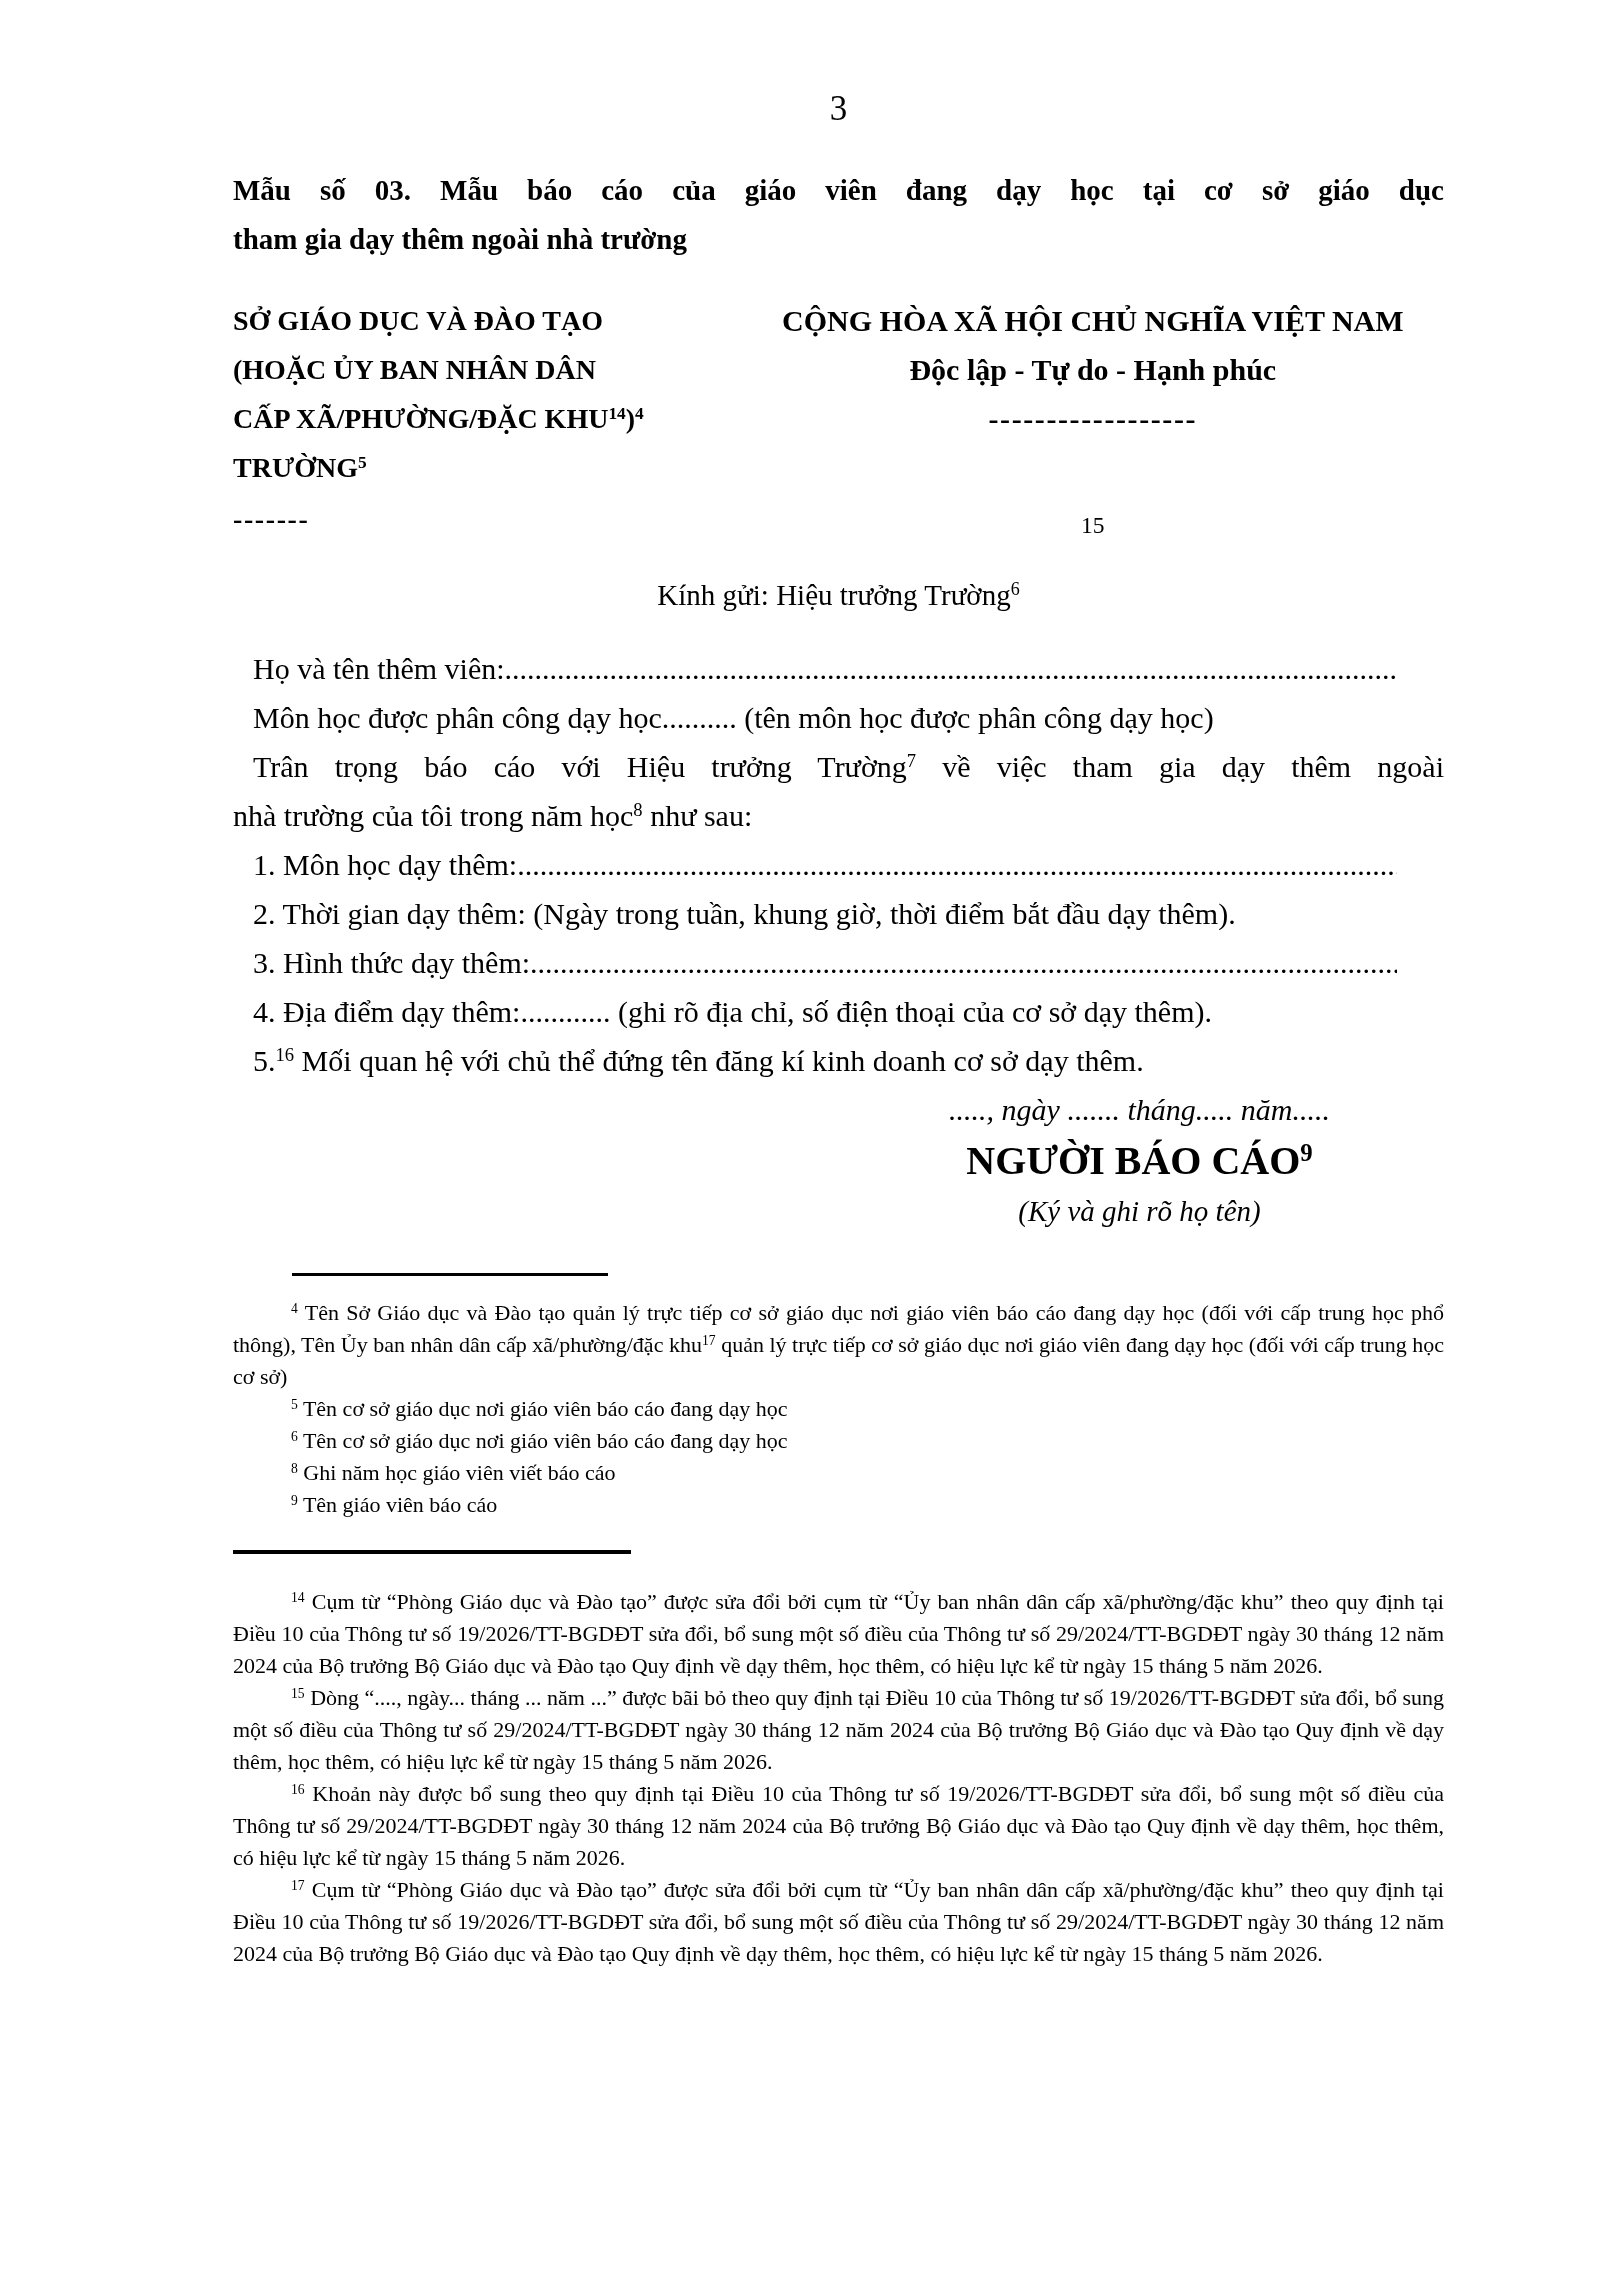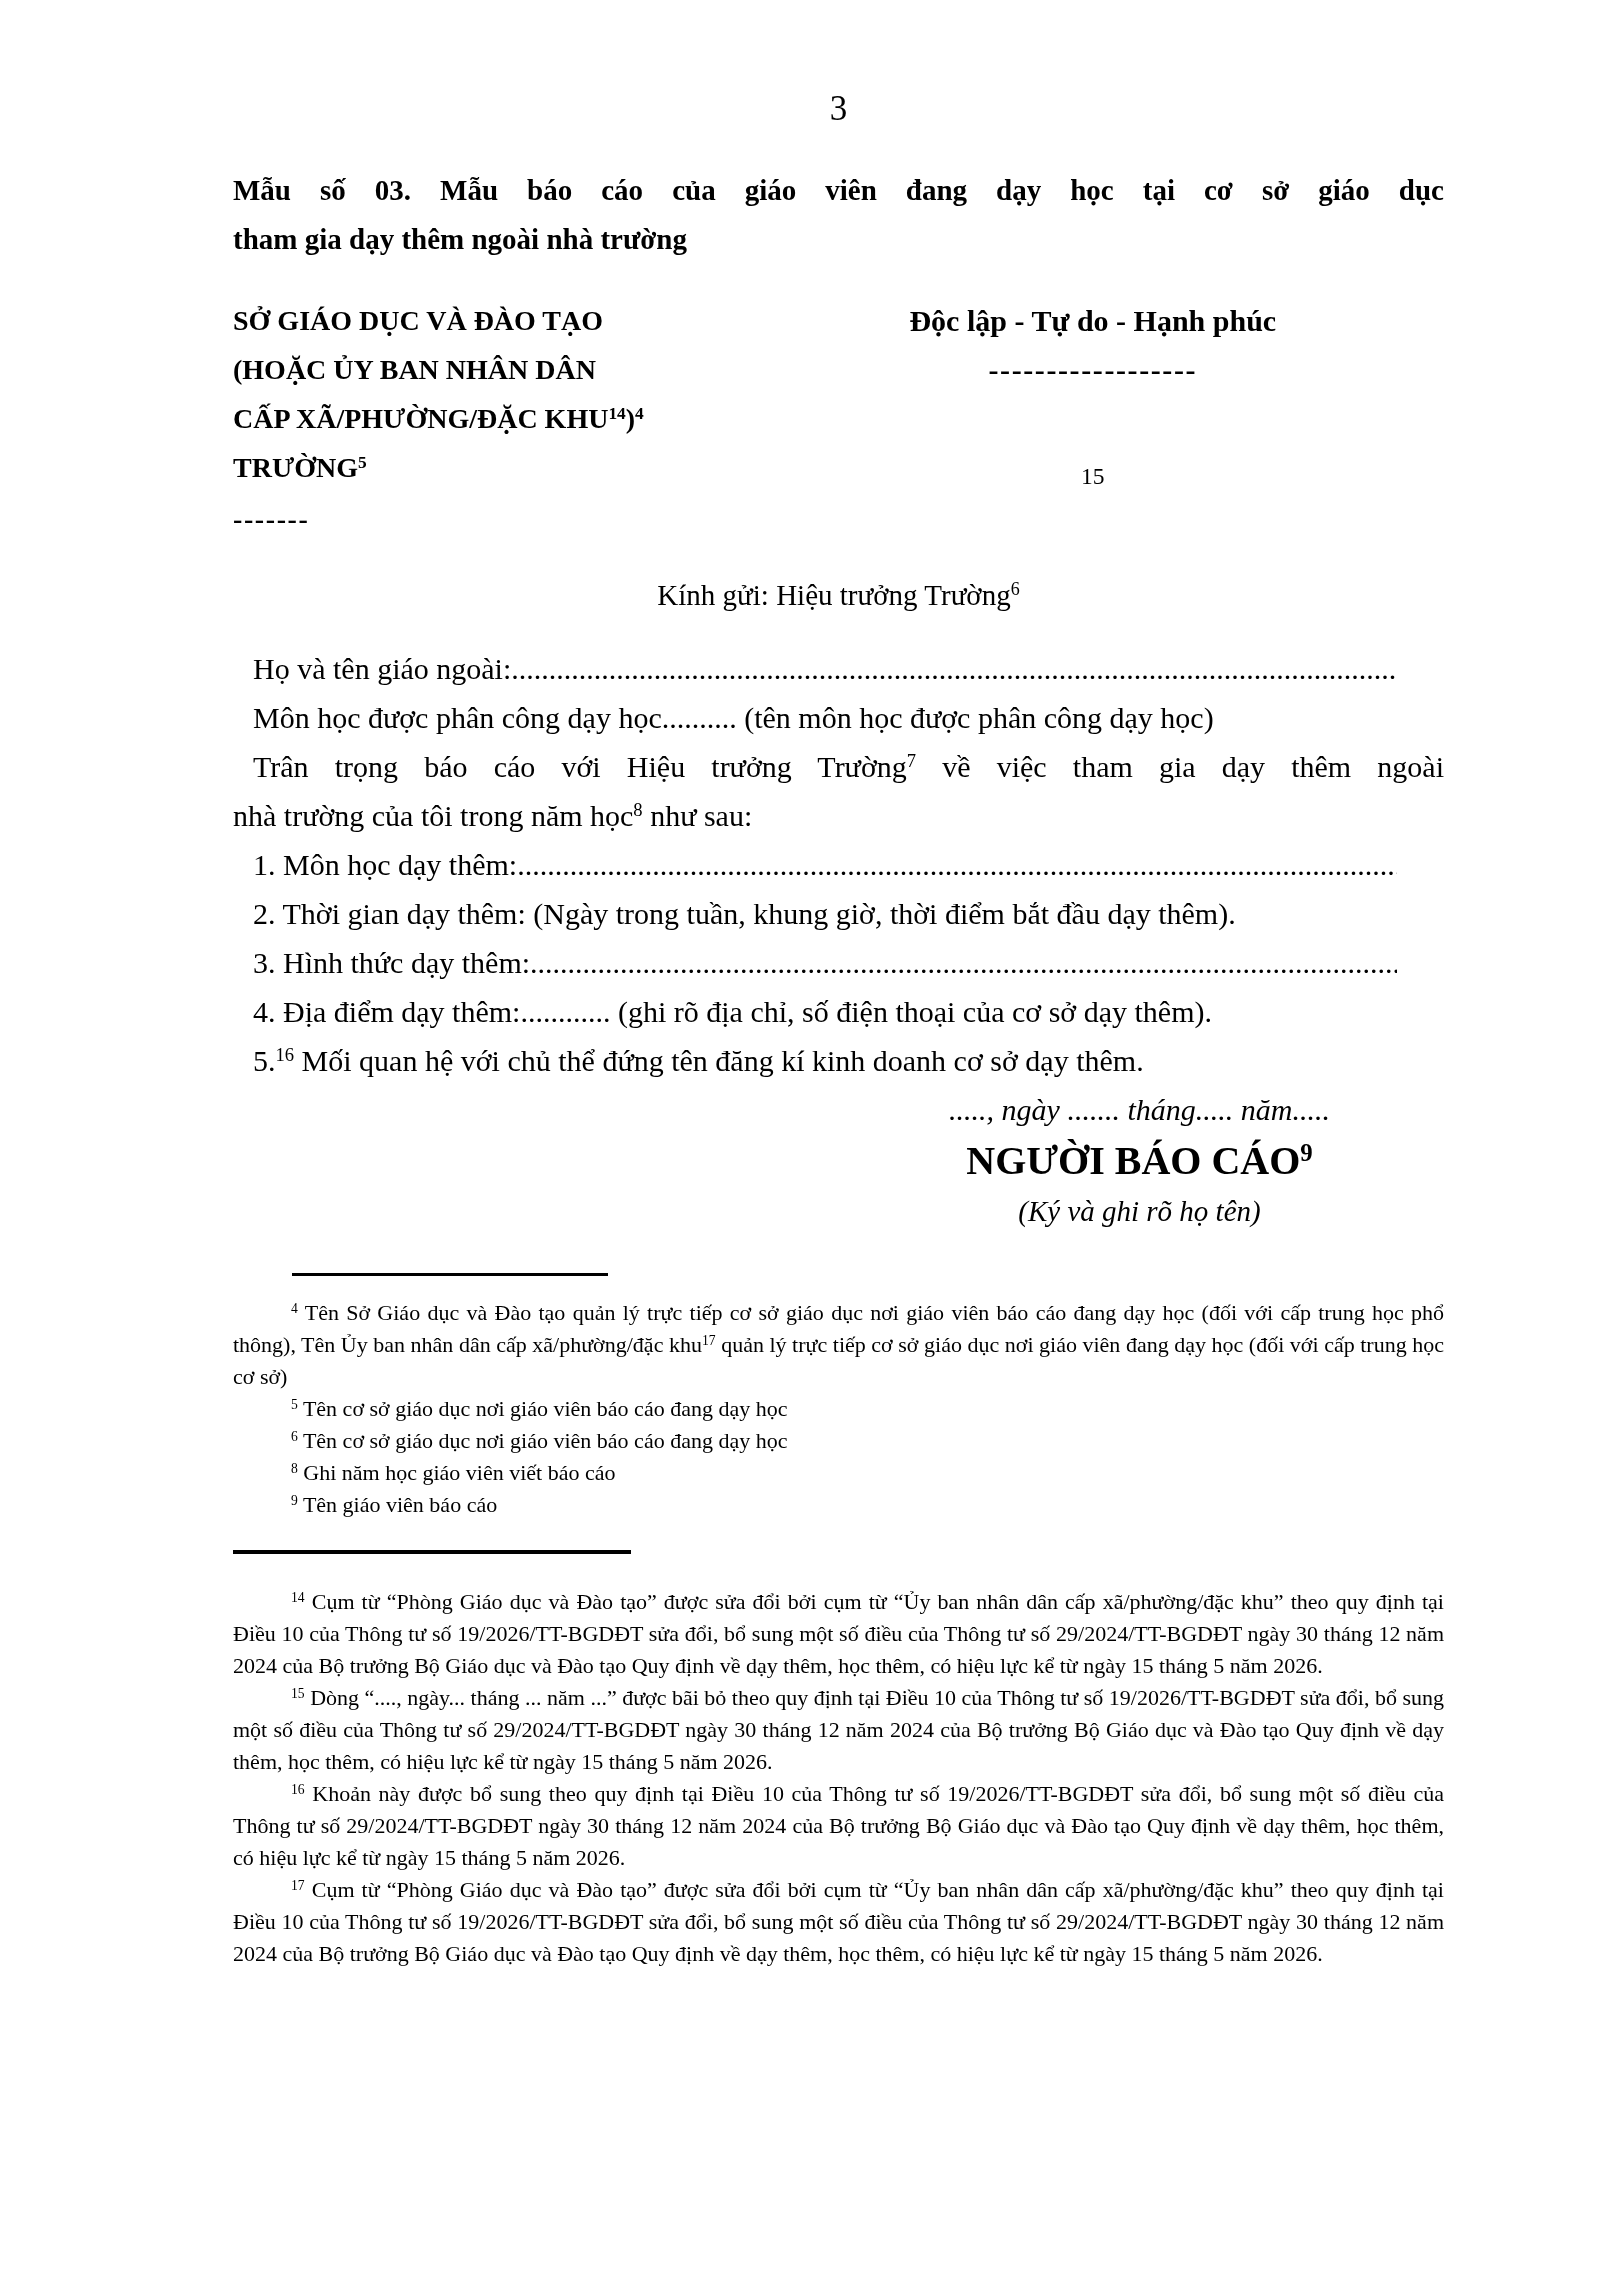--- a/index.html
+++ b/index.html
@@ -69,31 +69,32 @@
 
   <div class="org-header">
     <div class="org-left">
       <p class="line">SỞ GIÁO DỤC VÀ ĐÀO TẠO</p>
       <p class="line">(HOẶC ỦY BAN NHÂN DÂN</p>
       <p class="line">CẤP XÃ/PHƯỜNG/ĐẶC KHU<sup>14</sup>)<sup>4</sup></p>
       <p class="line">TRƯỜNG<sup>5</sup></p>
       <p class="dashes">-------</p>
     </div>
     <div class="org-right">
+      <p class="line">CỘNG HÒA XÃ HỘI CHỦ NGHĨA VIỆT NAM</p>
       <p class="line">Độc lập - Tự do - Hạnh phúc</p>
       <p class="dashes">------------------</p>
       <p class="fn-ref-15">15</p>
     </div>
   </div>
 
   <p class="salutation">Kính gửi: Hiệu trưởng Trường<sup>6</sup></p>
 
   <div class="body-block">
     <p class="fill-line">
-      <span class="fill-label">Họ và tên giáo ngoài:</span>
+      <span class="fill-label">Họ và tên thêm viên:</span>
         <span class="fill-dots">........................................................................................................................................................................................................................................</span>
     </p>
     <p class="para">Môn học được phân công dạy học.......... (tên môn học được phân công dạy học)</p>
     <p class="para jlast">Trân trọng báo cáo với Hiệu trưởng Trường<sup>7</sup> về việc tham gia dạy thêm ngoài</p>
     <p class="cont">nhà trường của tôi trong năm học<sup>8</sup> như sau:</p>
     <p class="fill-line">
       <span class="fill-label">1. Môn học dạy thêm:</span>
         <span class="fill-dots">........................................................................................................................................................................................................................................</span>
     </p>
     <p class="para">2. Thời gian dạy thêm: (Ngày trong tuần, khung giờ, thời điểm bắt đầu dạy thêm).</p>

